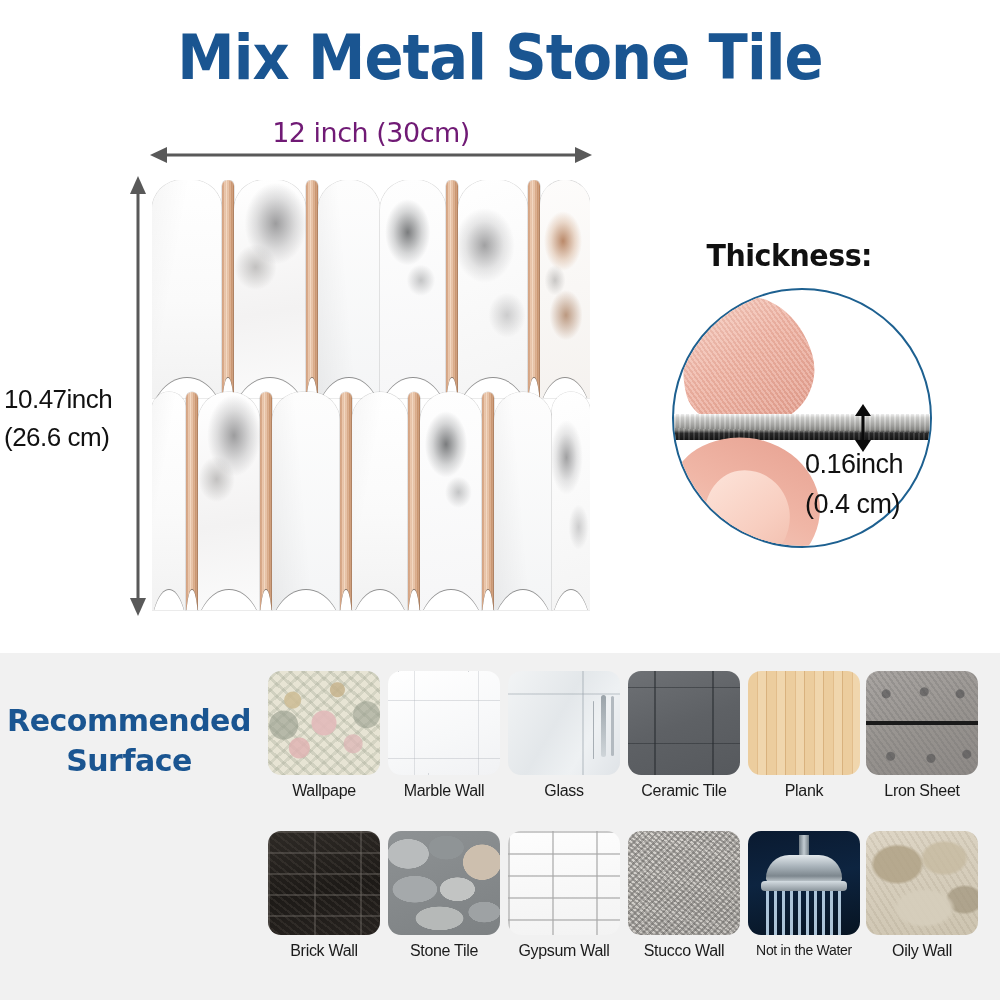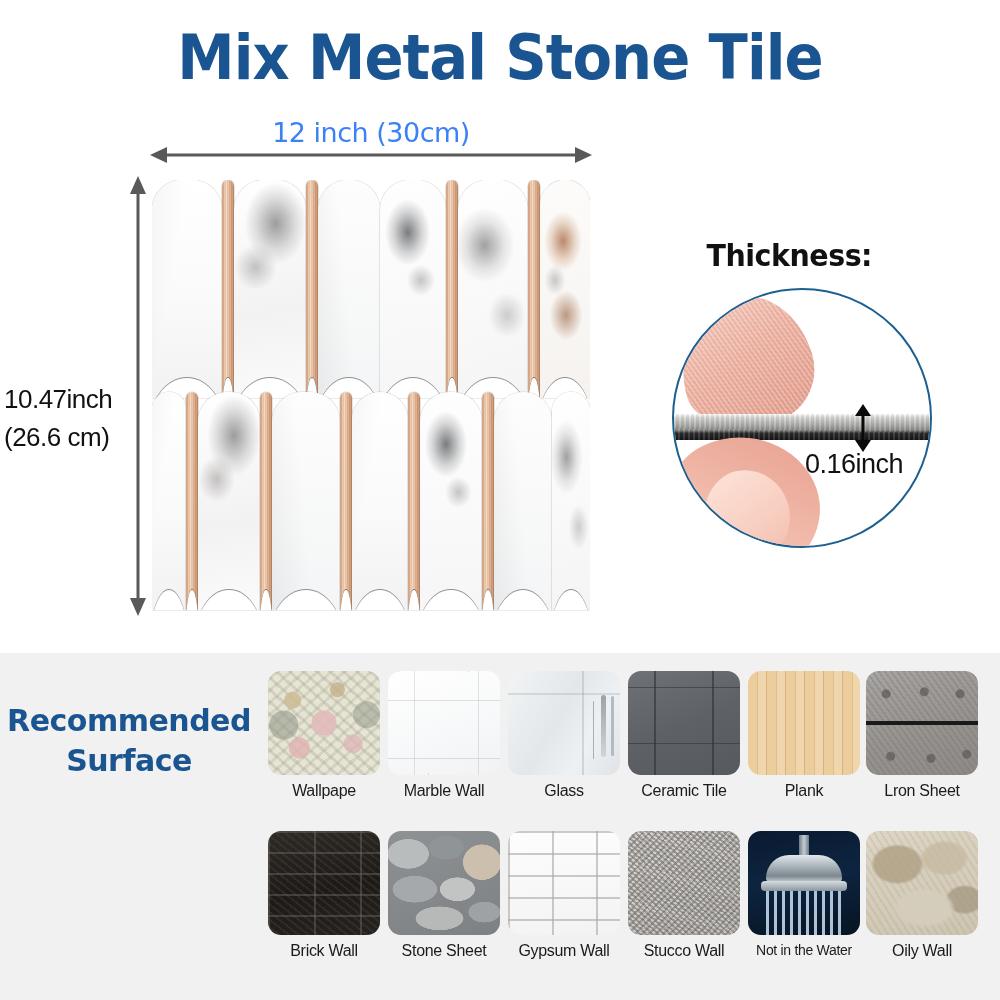--- a/index.html
+++ b/index.html
@@ -21,21 +21,21 @@
     color:#1a5591;
     font-family:"DejaVu Sans", sans-serif;
     transform:scaleX(0.93);
   }
 
   
   .top{position:absolute;left:0;top:0;width:1000px;height:653px;background:#fff;}
 
   .width-label{
     position:absolute;left:152px;top:117px;width:438px;
-    text-align:center;font-size:27px;color:#3b82f6;
+    text-align:center;font-size:27px;color:#701a75;
     font-family:"DejaVu Sans", sans-serif;
     letter-spacing:-0.5px;
   }
   .h-arrow{position:absolute;left:150px;top:145px;width:442px;height:20px;}
   .v-arrow{position:absolute;left:127px;top:176px;width:22px;height:440px;}
 
   .height-label{
     position:absolute;left:4px;top:380px;width:130px;
     text-align:left;font-size:26px;line-height:38px;color:#111;
     font-family:Liberation Sans, sans-serif;letter-spacing:-0.5px;
@@ -433,20 +433,21 @@
       <div class="finger-bot"></div>
       <div class="nail"></div>
       <svg class="t-arrow" viewBox="0 0 22 48">
         <line x1="11" y1="7" x2="11" y2="41" stroke="#0a0a0a" stroke-width="3"></line>
         <polygon points="11,0 3,12 19,12" fill="#0a0a0a"></polygon>
         <polygon points="11,48 3,36 19,36" fill="#0a0a0a"></polygon>
       </svg>
     </div>
     <div class="thick-label">
       <div>0.16inch</div>
+      <div>(0.4 cm)</div>
     </div>
 
   </div>
 
   <div class="bottom">
 
     <div class="side-label rec">
       <div>Recommended</div>
       <div>Surface</div>
     </div>
@@ -479,21 +480,21 @@
     </div>
 
 
     <div class="grid-row r2">
       <div class="cell" style="left:0">
         <div class="thumb t-brick-black"></div>
         <div class="cap">Brick Wall</div>
       </div>
       <div class="cell" style="left:120px">
         <div class="thumb t-stone"></div>
-        <div class="cap">Stone Sheet</div>
+        <div class="cap">Stone Tile</div>
       </div>
       <div class="cell" style="left:240px">
         <div class="thumb t-gypsum"></div>
         <div class="cap">Gypsum Wall</div>
       </div>
       <div class="cell" style="left:360px">
         <div class="thumb t-stucco"></div>
         <div class="cap">Stucco Wall</div>
       </div>
       <div class="cell" style="left:598px">

